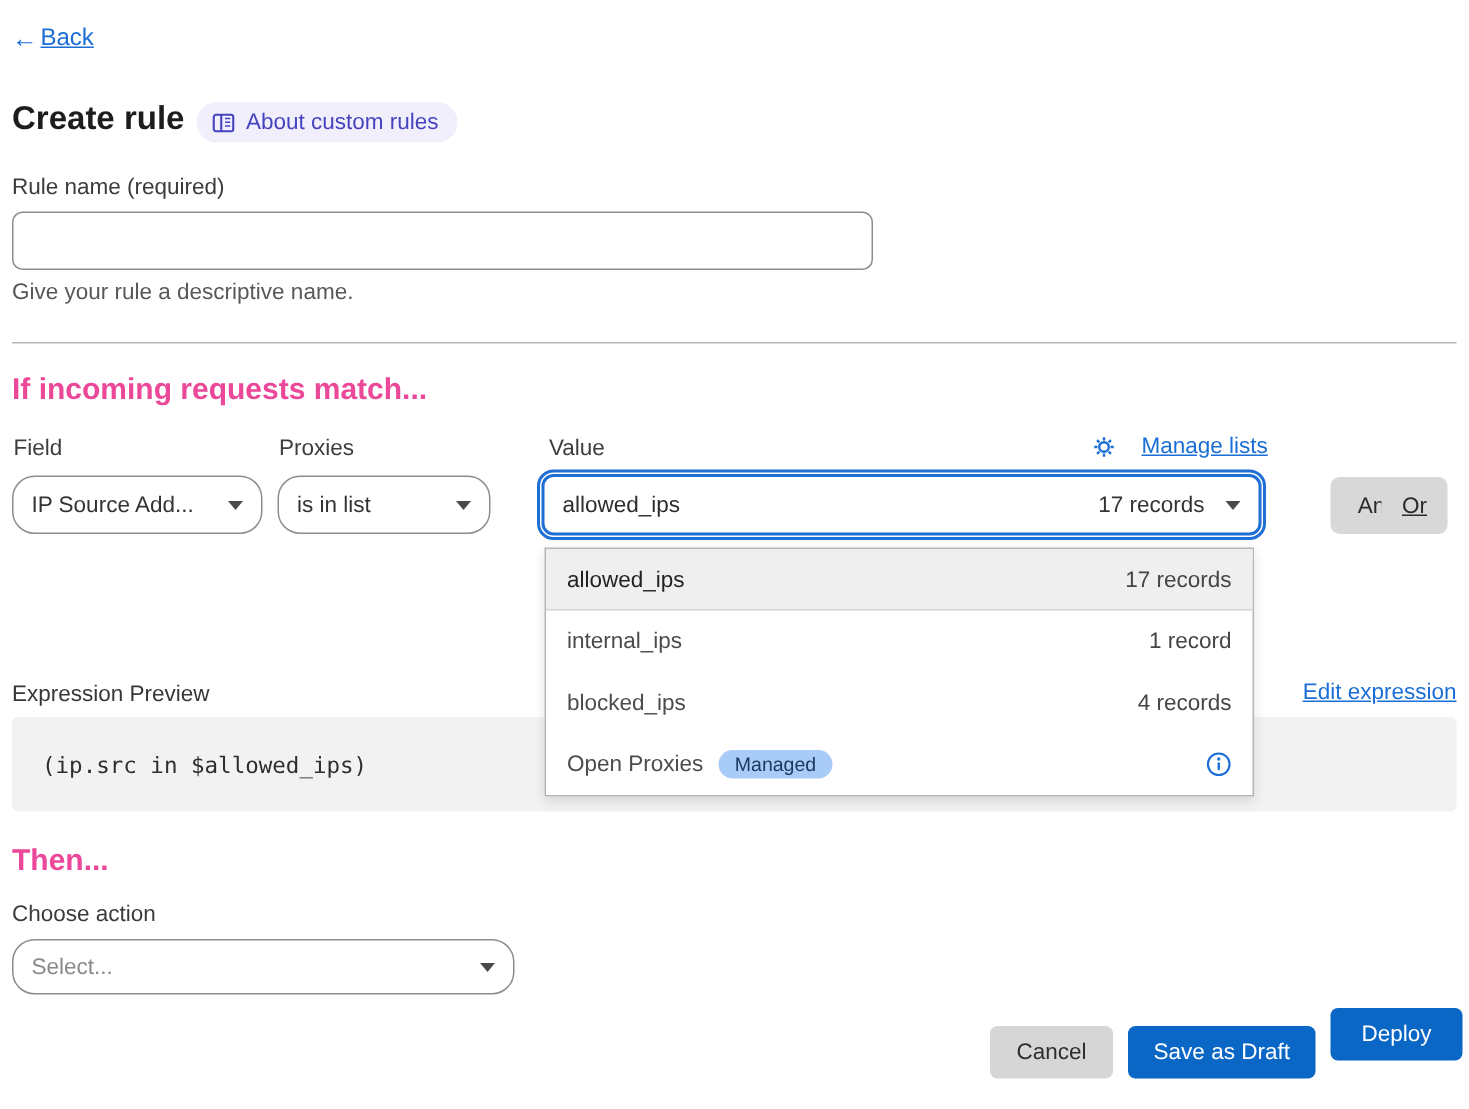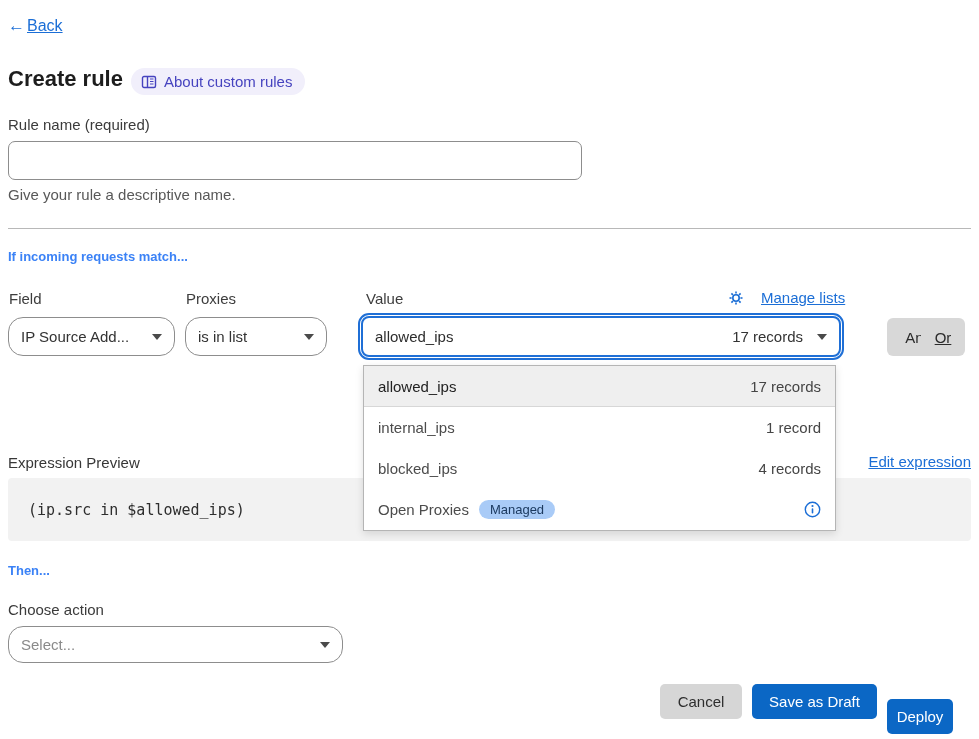--- a/index.html
+++ b/index.html
@@ -43,21 +43,21 @@
     left: 8px; top: 141px; width: 574px; height: 39px;
     border: 1px solid #8d8d8d; border-radius: 7px;
     font-size: 15px; padding: 0 12px; color: #222;
     font-family: "Liberation Sans", sans-serif;
     background: #fff;
   }
   .helper-text { left: 8px; top: 186px; font-size: 15px; color: #585858; }
 
   .divider { left: 8px; top: 228px; width: 963px; height: 1px; background: #b8b8b8; }
 
-  .section-heading { font-size: 13px; font-weight: bold; color: #3b82f6; }
+  .section-heading { font-size: 20px; font-weight: bold; color: #ec4899; }
   .match-heading { left: 8px; top: 249px; }
 
   .col-label { font-size: 15px; color: #3d3d3d; }
   .label-field { left: 9px; top: 290px; }
   .label-operator { left: 186px; top: 290px; }
   .label-value { left: 366px; top: 290px; }
 
   .manage-lists {
     top: 289px; left: 729px;
     display: flex; align-items: center; gap: 18px;
@@ -152,21 +152,21 @@
   
   .footer-btn {
     height: 35px; border: none; border-radius: 5px;
     font-size: 15px; font-family: "Liberation Sans", sans-serif;
     display: flex; align-items: center; justify-content: center;
     cursor: pointer;
   }
   .cancel-btn { left: 660px; top: 684px; width: 82px; background: #d6d6d6; color: #2e2e2e; }
   .blue-btn { background: #0b67c5; color: #ffffff; }
   .save-draft-btn { left: 752px; top: 684px; width: 125px; }
-  .deploy-btn { left: 887px; top: 699px; width: 66px; text-align: right; }
+  .deploy-btn { left: 887px; top: 672px; width: 88px; text-align: right; }
 
   .icon-svg { display: block; }
 </style>
 </head>
 <body>
 
 <a class="abs back-link">
   <span class="arrow">←</span>
     <span class="back-text">Back</span>
 </a>

